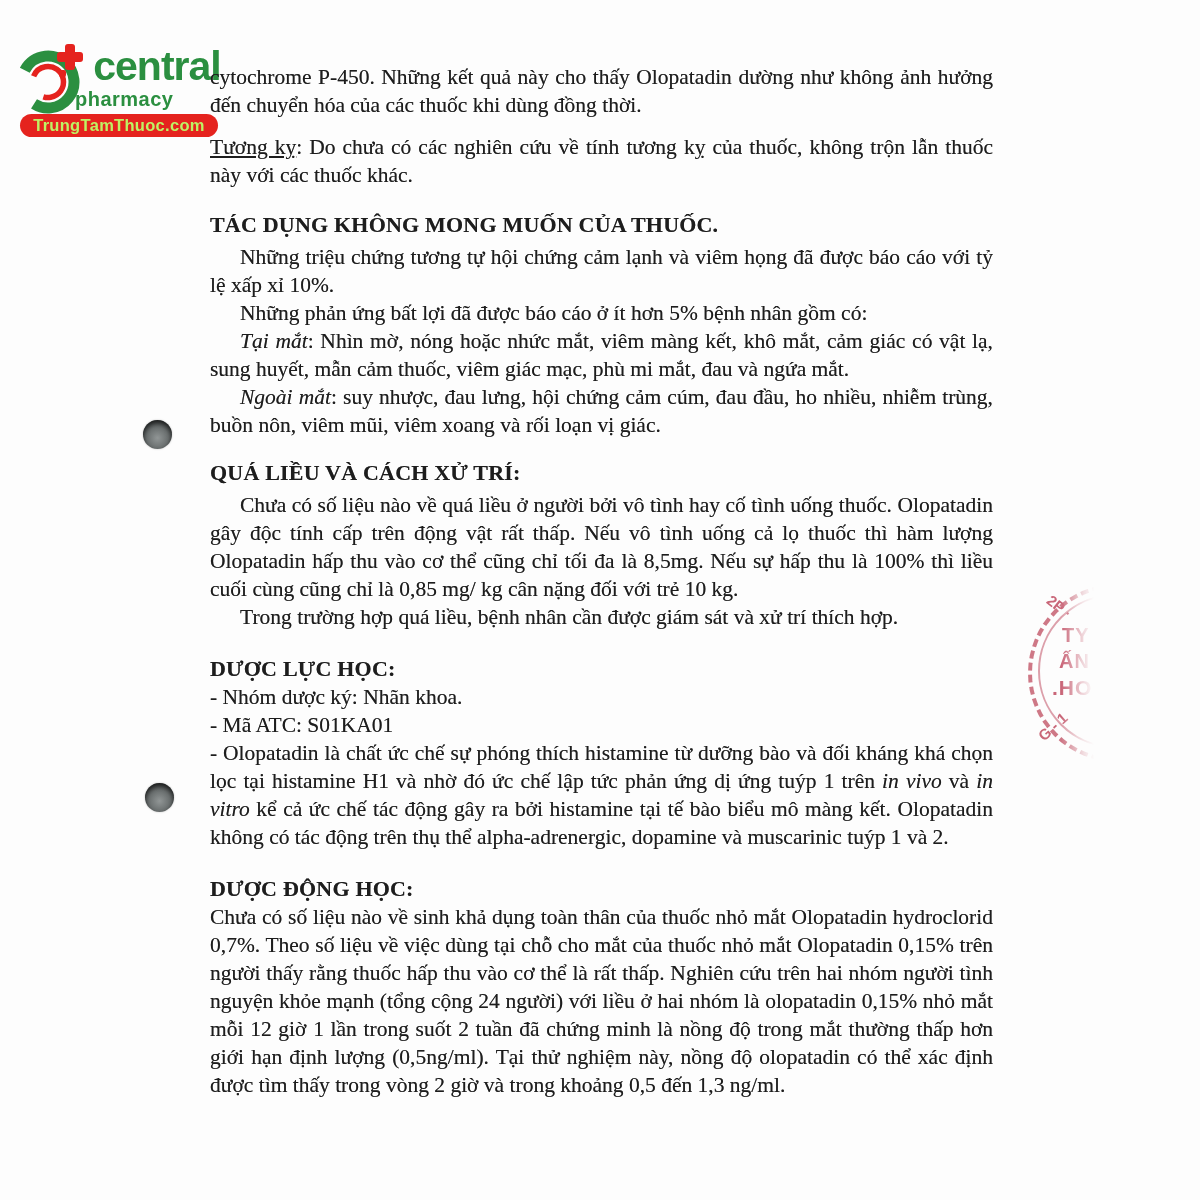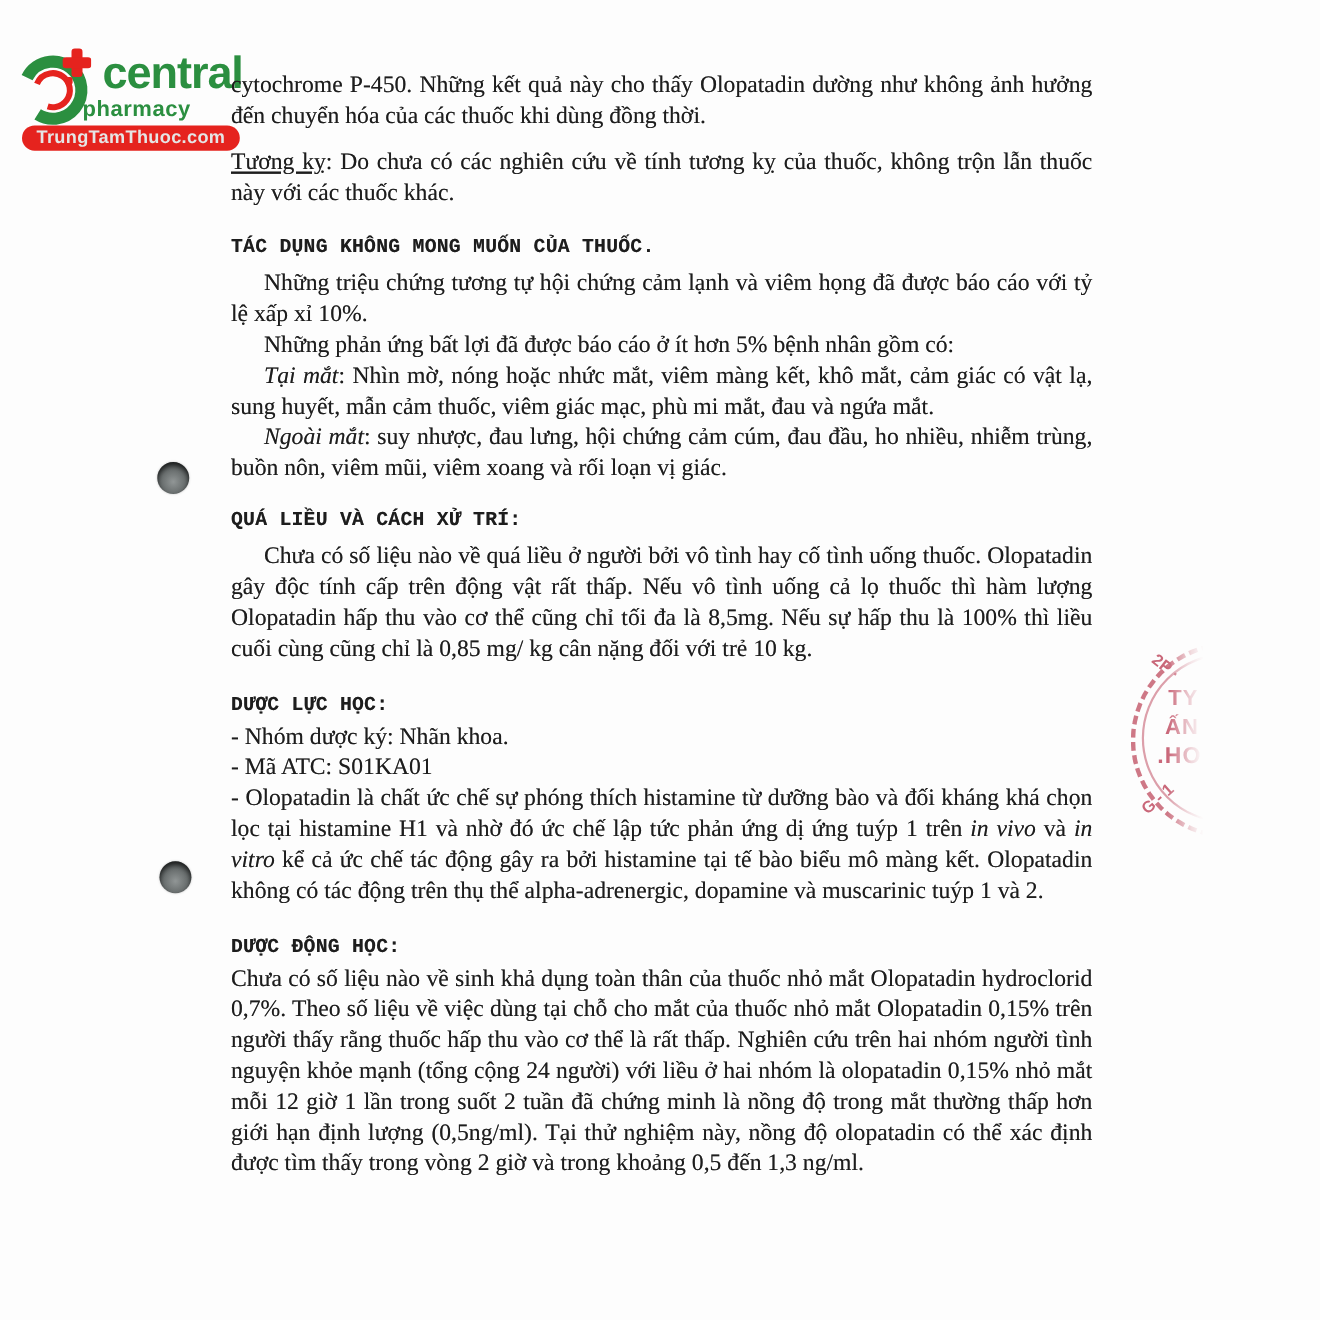--- a/index.html
+++ b/index.html
@@ -10,23 +10,22 @@
   
   .content{
     position:absolute;left:210px;top:63px;width:783px;
     font-size:21.5px;line-height:28px;text-align:justify;
     text-shadow:0 0 0.6px rgba(20,20,20,.55);
   }
   .content p{margin:0;}
   .ind{text-indent:30px;}
   .mt14{margin-top:14px !important;}
   .heading{
-    font-weight:bold;font-size:18px;letter-spacing:.2px;
+    font-weight:bold;font-size:22px;letter-spacing:.2px;
     margin-top:22px !important;
-    font-family:Liberation Mono, monospace;
   }
   .heading.gap-lg{margin-top:20px !important;}
   .h-c{margin-top:24px !important;}
   .h-d{margin-top:24px !important;}
   .p2{margin-top:4px !important;}
   .bold-italic{font-weight:bold;font-style:italic;}
   .lead-italic{font-style:italic;}
   .lead-underline{text-decoration:underline;}
   .run-italic{font-style:italic;}
 
@@ -43,21 +42,21 @@
     font-family:"Liberation Sans", sans-serif;font-weight:bold;
     color:#2b8f40;font-size:20px;letter-spacing:.5px;
   }
   .logo-badge{
     position:absolute;left:5px;top:76px;width:198px;height:23px;
     background:#e5231e;border-radius:12px;
     display:flex;align-items:center;justify-content:center;
   }
   .logo-badge span{
     font-family:"Liberation Sans", sans-serif;font-weight:bold;
-    color:#e5e5e5;font-size:16.5px;letter-spacing:.3px;white-space:nowrap;
+    color:#bef264;font-size:16.5px;letter-spacing:.3px;white-space:nowrap;
   }
 
   
   .hole{
     position:absolute;width:29px;height:29px;border-radius:50%;
     background:radial-gradient(circle at 50% 62%, #919696 0%, #6a6f6f 45%, #3d4141 78%, #161818 100%);
     box-shadow:inset 0 3px 4px rgba(0,0,0,.55), 0 0 2px rgba(0,0,0,.25);
   }
   .hole1{left:143px;top:420px;}
   .hole2{left:145px;top:783px;}
@@ -140,20 +139,21 @@
 
     <p class="ind"><span class="lead-italic">Tại mắt</span><span>: Nhìn mờ, nóng hoặc nhức mắt, viêm màng kết, khô mắt, cảm giác có vật lạ, sung huyết, mẫn cảm thuốc, viêm giác mạc, phù mi mắt, đau và ngứa mắt.</span></p>
 
     <p class="ind"><span class="lead-italic">Ngoài mắt</span><span>: suy nhược, đau lưng, hội chứng cảm cúm, đau đầu, ho nhiều, nhiễm trùng, buồn nôn, viêm mũi, viêm xoang và rối loạn vị giác.</span></p>
 
 
     <p class="heading gap-lg">QUÁ LIỀU VÀ CÁCH XỬ TRÍ:</p>
 
     <p class="ind p2">Chưa có số liệu nào về quá liều ở người bởi vô tình hay cố tình uống thuốc. Olopatadin gây độc tính cấp trên động vật rất thấp. Nếu vô tình uống cả lọ thuốc thì hàm lượng Olopatadin hấp thu vào cơ thể cũng chỉ tối đa là 8,5mg. Nếu sự hấp thu là 100% thì liều cuối cùng cũng chỉ là 0,85 mg/ kg cân nặng đối với trẻ 10 kg.</p>
 
+    <p class="ind">Trong trường hợp quá liều, bệnh nhân cần được giám sát và xử trí thích hợp.</p>
 
     <p class="heading h-c">DƯỢC LỰC HỌC:</p>
 
     <p>- Nhóm dược ký: Nhãn khoa.</p>
     <p>- Mã ATC: S01KA01</p>
 
     <p><span>- Olopatadin là chất ức chế sự phóng thích histamine từ dưỡng bào và đối kháng khá chọn lọc tại histamine H1 và nhờ đó ức chế lập tức phản ứng dị ứng tuýp 1 trên </span><span class="run-italic">in vivo</span><span> và </span><span class="run-italic">in vitro</span><span> kể cả ức chế tác động gây ra bởi histamine tại tế bào biểu mô màng kết. Olopatadin không có tác động trên thụ thể alpha-adrenergic, dopamine và muscarinic tuýp 1 và 2.</span></p>
 
     <p class="heading h-d">DƯỢC ĐỘNG HỌC:</p>
 

